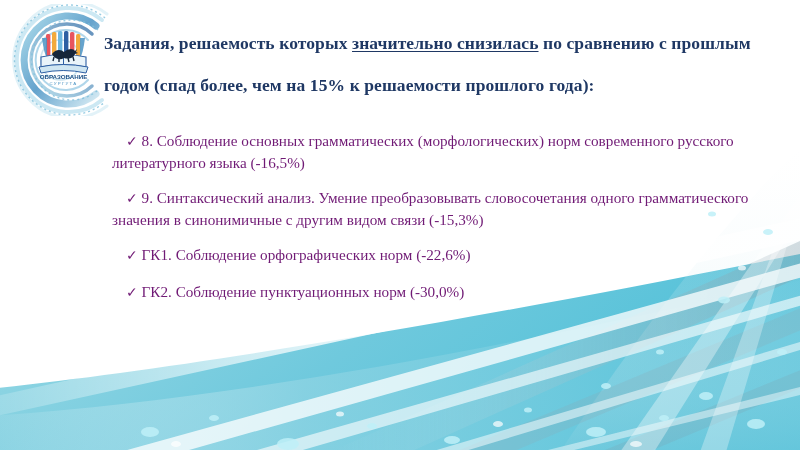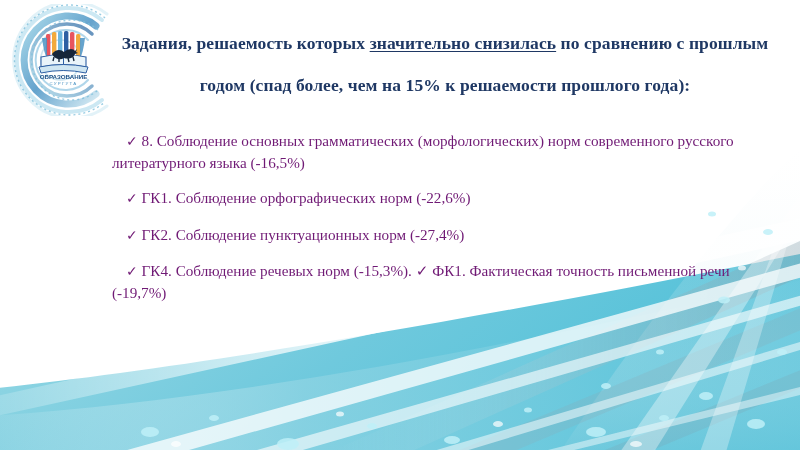--- a/index.html
+++ b/index.html
@@ -28,21 +28,21 @@
     z-index:3;
   }
   #logo svg { width:112px; height:112px; display:block; }
 
   
   #title-block {
     position:absolute;
     left:104px; top:22px;
     width:682px;
     z-index:4;
-    text-align:center;
+    text-align:left;
     color:#1F3864;
     font-family:"Liberation Serif", serif;
     font-weight:bold;
     font-size:17.5px;
     line-height:42px;
     letter-spacing:.1px;
   }
   #title-block .u { text-decoration:underline; text-underline-offset:2px; }
 
   
@@ -210,25 +210,25 @@
     <span>Задания, решаемость которых </span><span class="u">значительно снизилась</span><span> по сравнению с прошлым годом (спад более, чем на 15% к решаемости прошлого года):</span>
   </div>
 
   <div id="body-block">
     <p class="bullet">
       <span class="chk">✓</span>
       <span>8. Соблюдение основных грамматических (морфологических) норм современного русского литературного языка (-16,5%)</span>
     </p>
     <p class="bullet">
       <span class="chk">✓</span>
+      <span>9. Синтаксический анализ. Умение преобразовывать словосочетания одного грамматического значения в синонимичные с другим видом связи (-15,3%)</span>
+    </p>
+    <p class="bullet">
+      <span class="chk">✓</span>
       <span>ГК1. Соблюдение орфографических норм (-22,6%)</span>
     </p>
     <p class="bullet">
       <span class="chk">✓</span>
-      <span>ГК2. Соблюдение пунктуационных норм (-27,4%)</span>
-    </p>
-    <p class="bullet">
-      <span class="chk">✓</span>
-      <span>ГК4. Соблюдение речевых норм (-15,3%). ✓ ФК1. Фактическая точность письменной речи (-19,7%)</span>
+      <span>ГК2. Соблюдение пунктуационных норм (-30,0%)</span>
     </p>
   </div>
 
 </div>
 
 </body></html>

